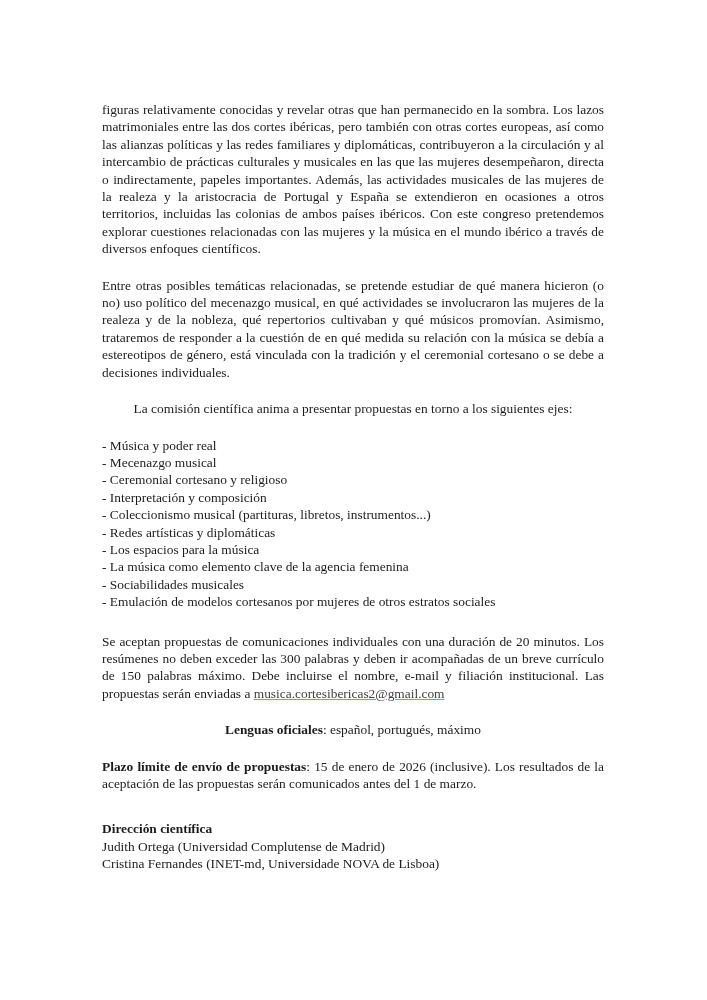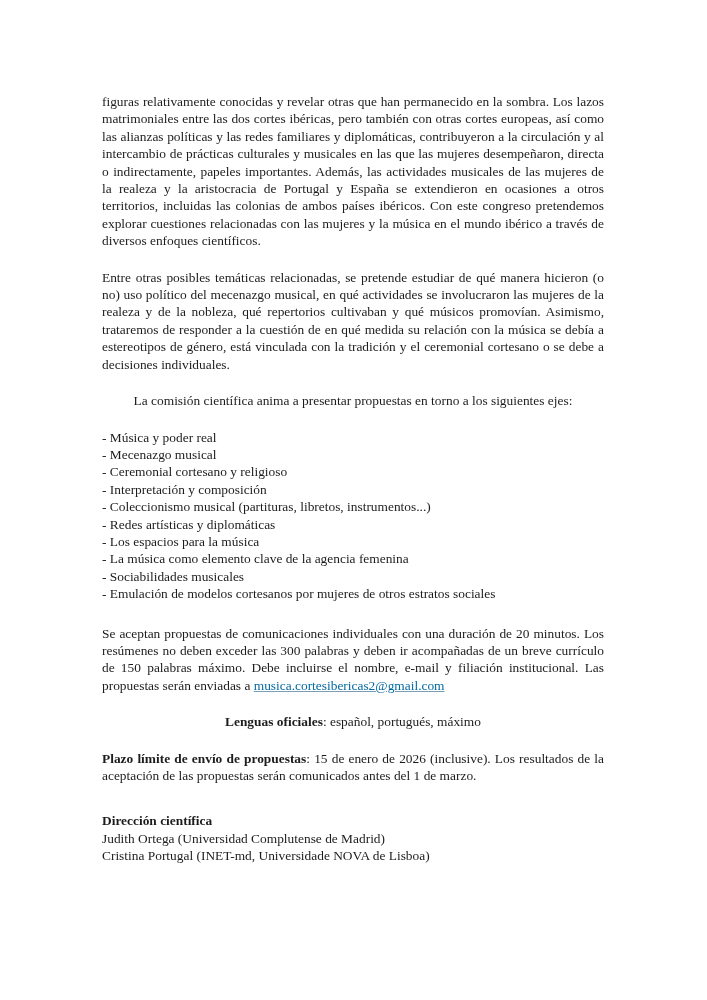--- a/index.html
+++ b/index.html
@@ -1,28 +1,28 @@
 <!DOCTYPE html>
 <html><head>
 <meta charset="utf-8">
 <style>
   html, body { margin: 0; padding: 0; background: #ffffff; }
   body { width: 707px; height: 1000px; position: relative; overflow: hidden; }
   .page {
-    position: absolute; left: 102px; top: 93px; width: 502px;
+    position: absolute; left: 102px; top: 101px; width: 502px;
     font-family: "Liberation Serif", "DejaVu Serif", serif;
     font-size: 13.4px; line-height: 17.4px; color: #1c1c1c;
   }
   p { margin: 0; text-align: justify; }
   p.left { text-align: center; }
   .gap { margin-top: 19px; }
   .gap-big { margin-top: 22px; }
   ul { list-style: none; margin: 0; padding: 0; }
   li { margin: 0; }
-  a.link { color: #0369a1; text-decoration-color: #7a9fb5; }
+  a.link { color: #404040; text-decoration-color: #7a9fb5; }
   b { font-weight: bold; }
 </style>
 </head>
 <body>
 
 <div class="page">
   <p>figuras relativamente conocidas y revelar otras que han permanecido en la sombra. Los lazos matrimoniales entre las dos cortes ibéricas, pero también con otras cortes europeas, así como las alianzas políticas y las redes familiares y diplomáticas, contribuyeron a la circulación y al intercambio de prácticas culturales y musicales en las que las mujeres desempeñaron, directa o indirectamente, papeles importantes. Además, las actividades musicales de las mujeres de la realeza y la aristocracia de Portugal y España se extendieron en ocasiones a otros territorios, incluidas las colonias de ambos países ibéricos. Con este congreso pretendemos explorar cuestiones relacionadas con las mujeres y la música en el mundo ibérico a través de diversos enfoques científicos.</p>
   <p class="gap">Entre otras posibles temáticas relacionadas, se pretende estudiar de qué manera hicieron (o no) uso político del mecenazgo musical, en qué actividades se involucraron las mujeres de la realeza y de la nobleza, qué repertorios cultivaban y qué músicos promovían. Asimismo, trataremos de responder a la cuestión de en qué medida su relación con la música se debía a estereotipos de género, está vinculada con la tradición y el ceremonial cortesano o se debe a decisiones individuales.</p>
   <p class="gap left">La comisión científica anima a presentar propuestas en torno a los siguientes ejes:</p>
 
@@ -41,15 +41,15 @@
 
   <p class="gap-big"><span>Se aceptan propuestas de comunicaciones individuales con una duración de 20 minutos. Los resúmenes no deben exceder las 300 palabras y deben ir acompañadas de un breve currículo de 150 palabras máximo. Debe incluirse el nombre, e-mail y filiación institucional. Las propuestas serán enviadas a </span><a class="link" href="mailto:musica.cortesibericas2@gmail.com">musica.cortesibericas2@gmail.com</a></p>
 
   <p class="gap left"><b>Lenguas oficiales</b><span>: español, portugués, máximo</span></p>
 
   <p class="gap"><b>Plazo límite de envío de propuestas</b><span>: 15 de enero de 2026 (inclusive). Los resultados de la aceptación de las propuestas serán comunicados antes del 1 de marzo.</span></p>
 
   <div class="gap-big" style="margin-top:28px">
     <div><b>Dirección científica</b></div>
     <div>Judith Ortega (Universidad Complutense de Madrid)</div>
-    <div>Cristina Portugal (INET-md, Universidade NOVA de Lisboa)</div>
+    <div>Cristina Fernandes (INET-md, Universidade NOVA de Lisboa)</div>
   </div>
 </div>
 
 </body></html>

